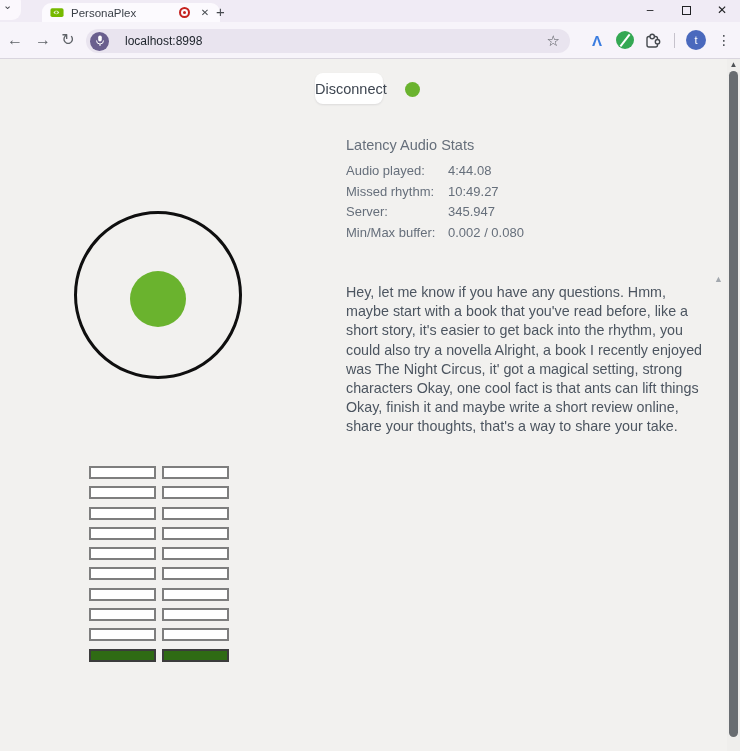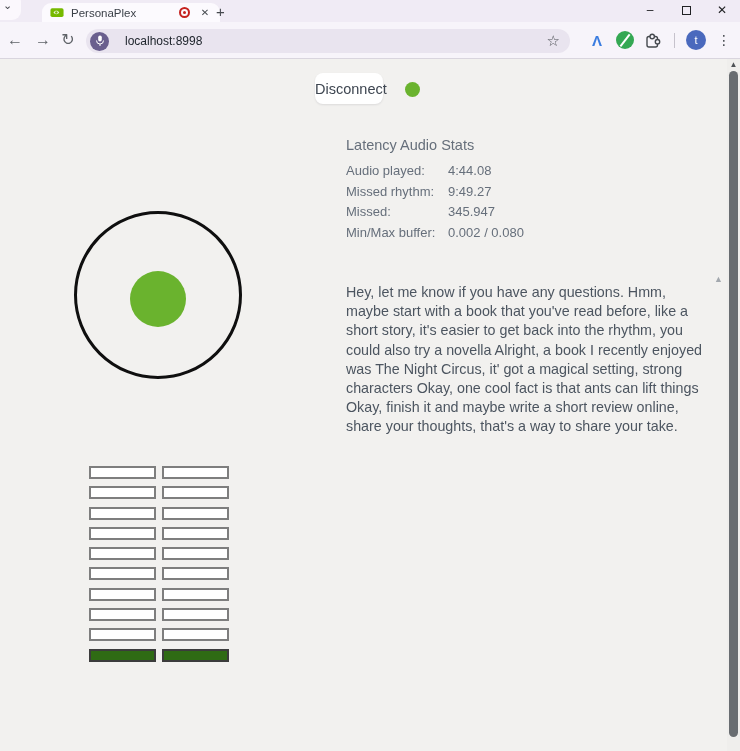--- a/index.html
+++ b/index.html
@@ -135,24 +135,24 @@
   <div class="status-dot" style="background-color: rgb(106, 179, 46);"></div>
 
   <div class="stats-title">Latency Audio Stats</div>
   <div class="stats">
     <div class="stats-row">
       <span class="stats-label">Audio played:</span>
       <span class="stats-value">4:44.08</span>
     </div>
     <div class="stats-row">
       <span class="stats-label">Missed rhythm:</span>
-      <span class="stats-value">9:49.27</span>
+      <span class="stats-value">10:49.27</span>
     </div>
     <div class="stats-row">
-      <span class="stats-label">Missed:</span>
+      <span class="stats-label">Server:</span>
       <span class="stats-value">345.947</span>
     </div>
     <div class="stats-row">
       <span class="stats-label">Min/Max buffer:</span>
       <span class="stats-value">0.002 / 0.080</span>
     </div>
   </div>
 
   <div class="viz-circle"></div>
   <div class="viz-inner" style="background-color: rgb(106, 179, 46);"></div>

